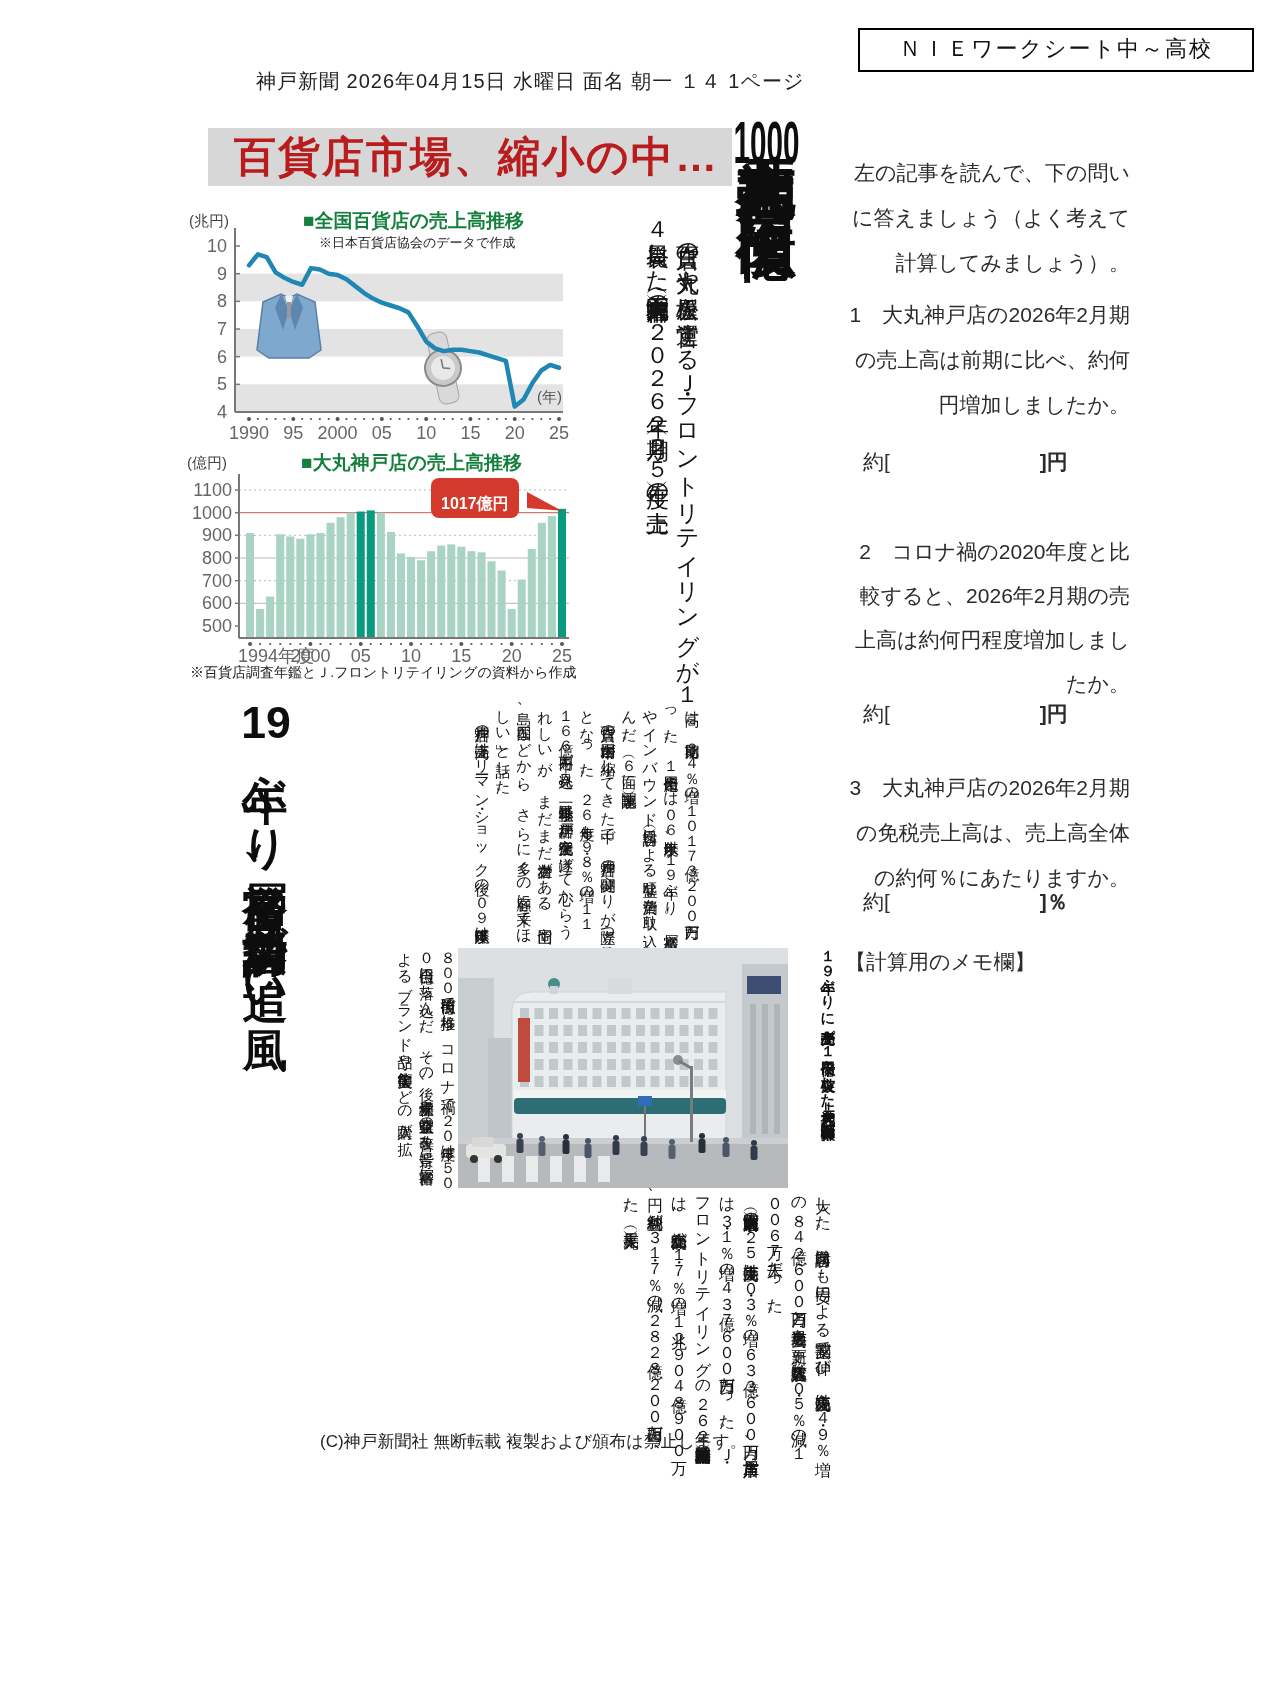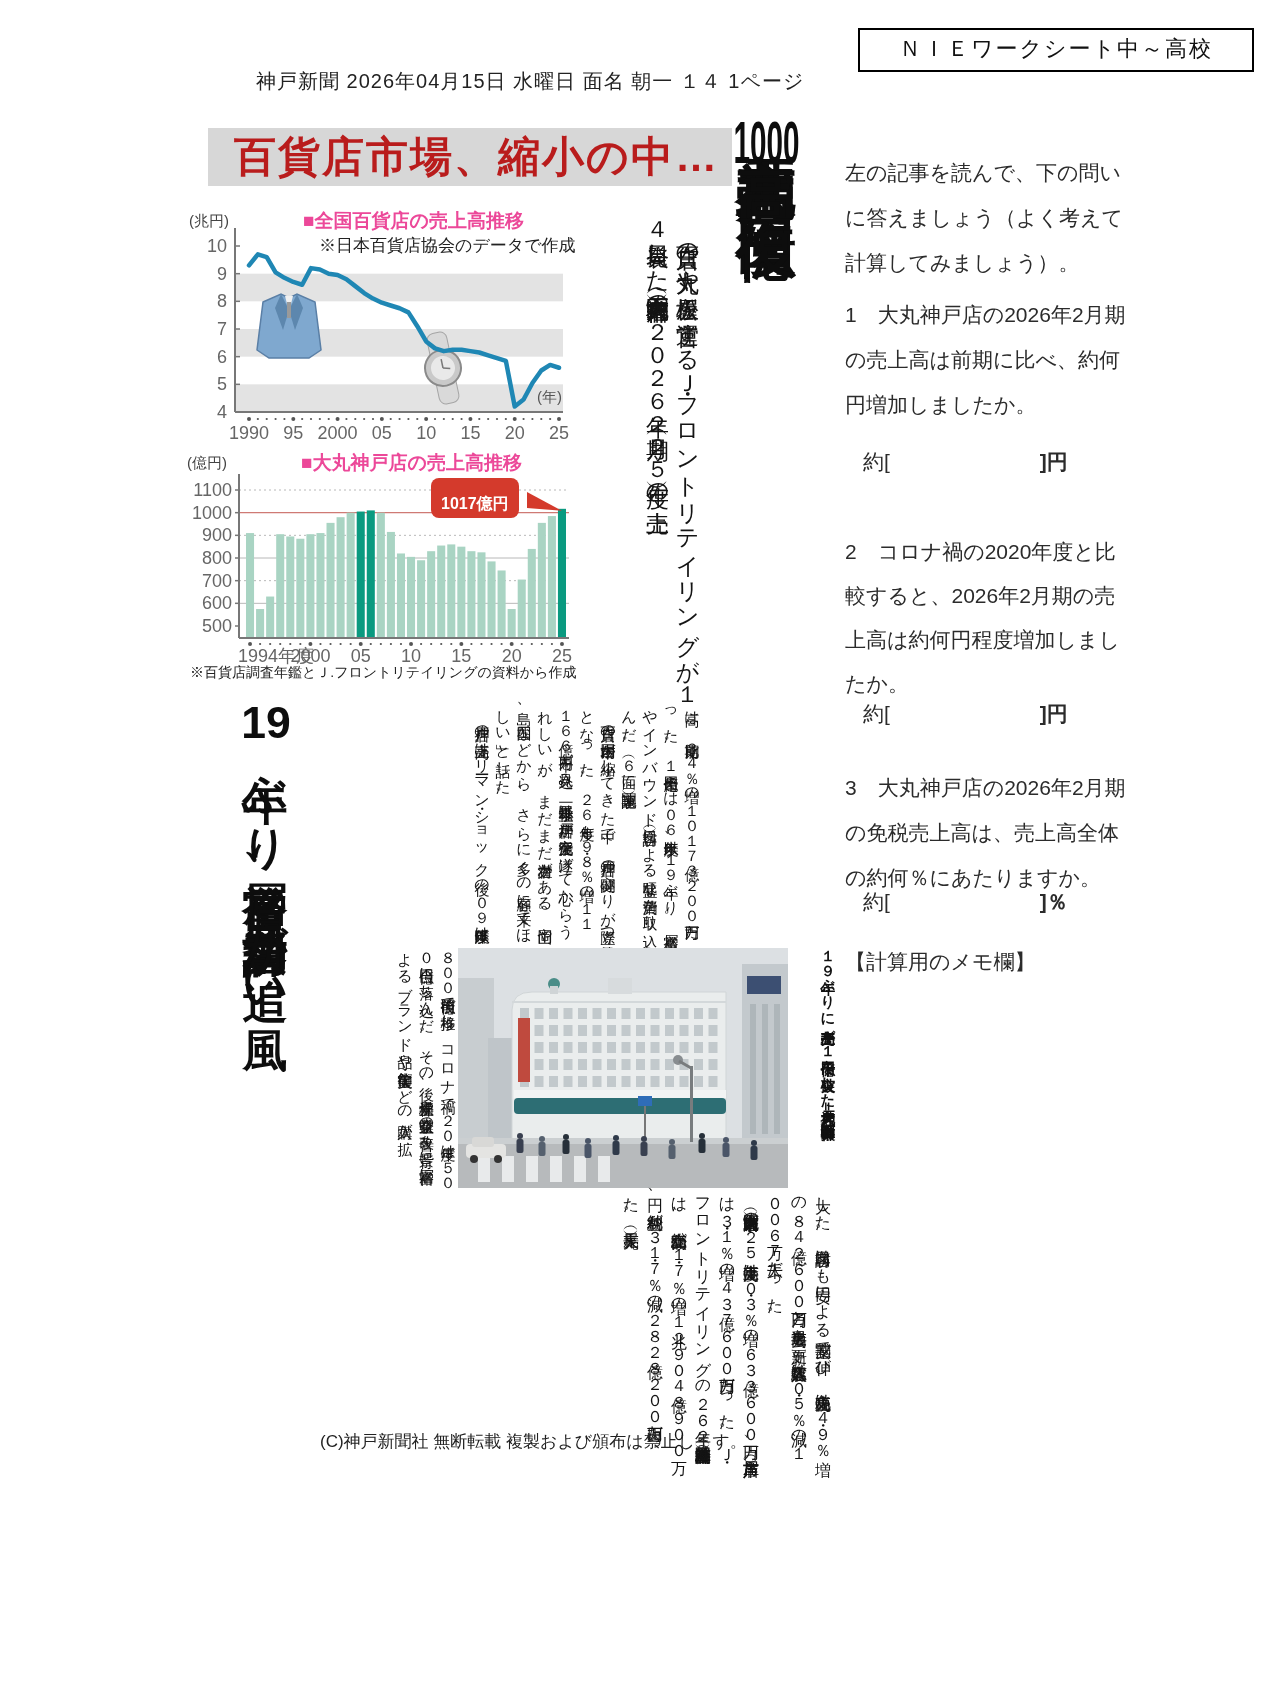--- a/index.html
+++ b/index.html
@@ -26,30 +26,30 @@
   .body1{left:325px;top:700px;width:377px;height:238px;font-size:15px;line-height:21px;}
   .body2{left:330px;top:942px;width:128px;height:250px;font-size:15px;line-height:21.5px;}
   .body3{left:295px;top:1186px;width:540px;height:272px;font-size:16px;line-height:24px;}
   .caption-v{left:790px;top:940px;width:50px;height:254px;font-size:14.5px;line-height:25px;
           font-family:"Liberation Sans",sans-serif;font-weight:bold;color:#111;}
   .copyright{left:320px;top:1430px;font-size:17px;color:#222;font-family:"Liberation Sans",sans-serif;}
   
   .chart{overflow:visible;}
   .chart1{left:185px;top:198px;width:392px;height:248px;}
   .chart2{left:185px;top:450px;width:392px;height:216px;}
-  .chart-title{position:absolute;font-size:19px;font-weight:bold;color:#ec4899;white-space:nowrap;}
-  .chart-sub{position:absolute;font-size:17px;color:#222;font-family:Liberation Serif, serif;white-space:nowrap;}
+  .chart-title{position:absolute;font-size:19px;font-weight:bold;color:#15803d;white-space:nowrap;}
+  .chart-sub{position:absolute;font-size:13px;color:#222;font-family:Liberation Serif, serif;white-space:nowrap;}
   .chart2-note{left:190px;top:664px;font-size:14px;color:#222;font-family:Liberation Sans, sans-serif;white-space:nowrap;}
   .callout{position:absolute;left:246px;top:28px;background:#d43a2c;color:#fff;font-weight:bold;
           font-size:16px;padding:16px 10px 3px;border-radius:8px;white-space:nowrap;}
   .ax{font-family:"Liberation Sans",sans-serif;font-size:15px;fill:#555;}
   .axbig{font-family:"Liberation Sans",sans-serif;font-size:18px;fill:#666;}
   .axunit{font-family:"Liberation Sans",sans-serif;font-size:15px;fill:#444;}
   
-  .ws{left:845px;width:285px;font-size:21px;line-height:45px;color:#2b2b2b;}
+  .ws{left:845px;width:285px;font-size:21px;line-height:45px;color:#2b2b2b;text-align:right;}
   .ws-intro{top:150px;}
   .ws-q1{top:292px;}
   .ws-q2:nth-child(1){}
   .ws-q2{top:530px;line-height:44px;}
   .ws-q3{top:765px;}
   .ans{left:845px;font-size:21px;color:#2b2b2b;padding-left:18px;}
   .ans-q1{top:448px;}
   .ans-q2{top:700px;}
   .ans-q3{top:888px;}
   .ans-gap{display:inline-block;width:150px;}

